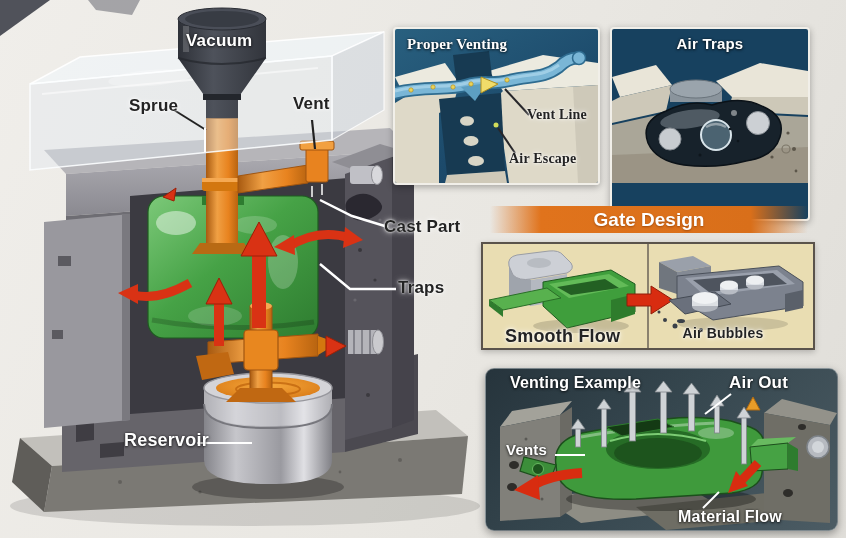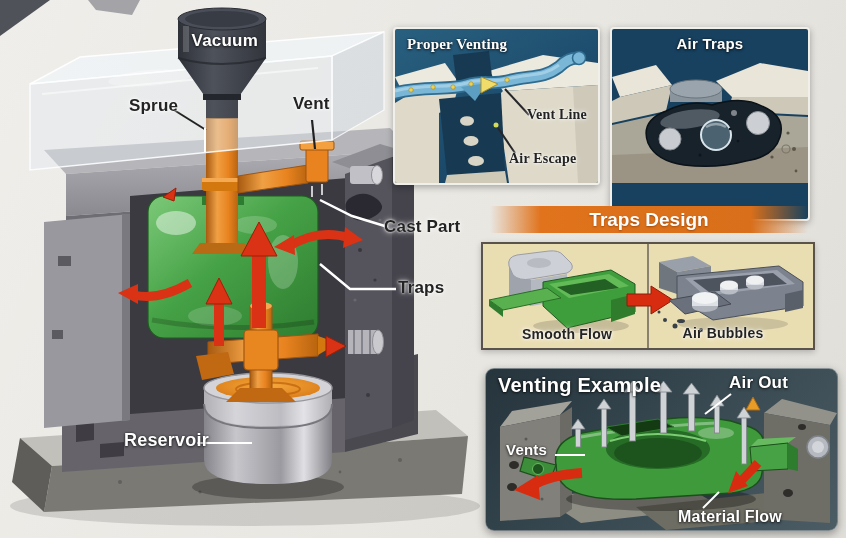--- a/index.html
+++ b/index.html
@@ -221,21 +221,21 @@
     <g fill="none">
       <line x1="174" y1="110" x2="206" y2="130" stroke="#222" stroke-width="2"></line>
       <line x1="205" y1="128" x2="205" y2="152" stroke="#fff" stroke-width="2"></line>
       <line x1="312" y1="120" x2="315" y2="149" stroke="#222" stroke-width="2.2"></line>
       <polyline points="320,200 352,216 388,227" stroke="#fff" stroke-width="2.5"></polyline>
       <polyline points="320,264 350,289 396,289" stroke="#fff" stroke-width="2.5"></polyline>
       <line x1="197" y1="443" x2="252" y2="443" stroke="#fff" stroke-width="2.2"></line>
     </g>
   </svg>
 
-  <div class="lbl light" style="left:186px;top:32px;width:72px;text-align:right;font-size:17px">Vacuum</div>
+  <div class="lbl light" style="left:186px;top:32px;width:72px;text-align:left;font-size:17px">Vacuum</div>
   <div class="lbl dark" style="left:129px;top:97px;font-size:17px">Sprue</div>
   <div class="lbl dark" style="left:293px;top:95px;font-size:17px">Vent</div>
   <div class="lbl dark" style="left:384px;top:218px;font-size:17px">Cast Part</div>
   <div class="lbl dark" style="left:398px;top:279px;font-size:17px">Traps</div>
   <div class="lbl light" style="left:124px;top:431px;font-size:18px">Reservoir</div>
 
   <div class="panel panel-pv">
     <svg width="203" height="154" viewBox="0 0 203 154">
 
       <polygon points="94,42 148,26 203,34 203,56 108,62" fill="#eceadf"></polygon>
@@ -313,21 +313,21 @@
           <circle cx="182" cy="120" r="2"></circle>
           <circle cx="160" cy="128" r="1.6"></circle>
         <circle cx="184" cy="142" r="1.4"></circle>
       </g>
       <circle cx="174" cy="120" r="4" fill="none" stroke="#7c7668" stroke-width="1.2"></circle>
     </svg>
     <div class="lbl light" style="left:0;right:0;top:7px;text-align:center;font-size:15px">Air Traps</div>
   </div>
 
   <div class="banner" style="background:linear-gradient(90deg,rgba(224,115,28,0) 0%,#e0731c 16%,#d96f1a 82%,rgba(224,115,28,0) 100%)">
-    <span class="banner-title">Traps Design</span>
+    <span class="banner-title">Gate Design</span>
   </div>
 
   <div class="panel-gd">
     <svg width="330" height="104" viewBox="0 0 330 104">
       <line x1="165" y1="0" x2="165" y2="104" stroke="#6a6257" stroke-width="1.5"></line>
 
       <g>
         <ellipse cx="98" cy="82" rx="48" ry="7" fill="rgba(0,0,0,.15)"></ellipse>
         <polygon points="26,22 48,36 48,62 26,54" fill="#9fa4ac"></polygon>
         <polygon points="48,36 84,30 84,56 48,62" fill="#b4b8c0"></polygon>
@@ -367,21 +367,21 @@
         <g fill="#3a4048">
           <circle cx="182" cy="76" r="2"></circle>
             <circle cx="192" cy="82" r="2.5"></circle>
             <circle cx="206" cy="88" r="1.5"></circle>
           <circle cx="218" cy="86" r="2"></circle>
             <circle cx="176" cy="68" r="1.5"></circle>
             <ellipse cx="198" cy="77" rx="4" ry="2"></ellipse>
         </g>
       </g>
     </svg>
-    <div class="lbl dark" style="left:22px;top:83px;width:124px;text-align:center;font-size:14px">Smooth Flow</div>
+    <div class="lbl dark" style="left:22px;top:83px;width:124px;font-size:18px">Smooth Flow</div>
     <div class="lbl dark" style="left:190px;top:82px;width:100px;text-align:center;font-size:14px">Air Bubbles</div>
   </div>
 
   <div class="panel panel-ve">
     <svg width="351" height="161" viewBox="0 0 351 161">
 
       <polygon points="55,128 195,114 235,138 95,154" fill="#8e8d84"></polygon>
       <polygon points="150,138 300,122 330,148 180,161" fill="#6e6d64"></polygon>
 
       <g>
@@ -458,19 +458,19 @@
         <line x1="272" y1="94" x2="256" y2="111" stroke="#d82c10" stroke-width="9"></line>
         <polygon points="242,124 262,117 250,102" fill="#d82c10"></polygon>
       </g>
 
       <g stroke="#fff" stroke-width="2" fill="none">
         <line x1="245" y1="25" x2="219" y2="45"></line>
         <line x1="69" y1="86" x2="99" y2="86"></line>
         <line x1="217" y1="139" x2="233" y2="123"></line>
       </g>
     </svg>
-    <div class="lbl light" style="left:12px;top:5px;font-size:20px">Venting Example</div>
+    <div class="lbl light" style="left:24px;top:5px;font-size:16px">Venting Example</div>
     <div class="lbl light" style="left:243px;top:5px;font-size:17px">Air Out</div>
     <div class="lbl light" style="left:20px;top:73px;font-size:15px">Vents</div>
     <div class="lbl light" style="left:192px;top:139px;font-size:16px">Material Flow</div>
   </div>
 
 </div>
 
 </body></html>

